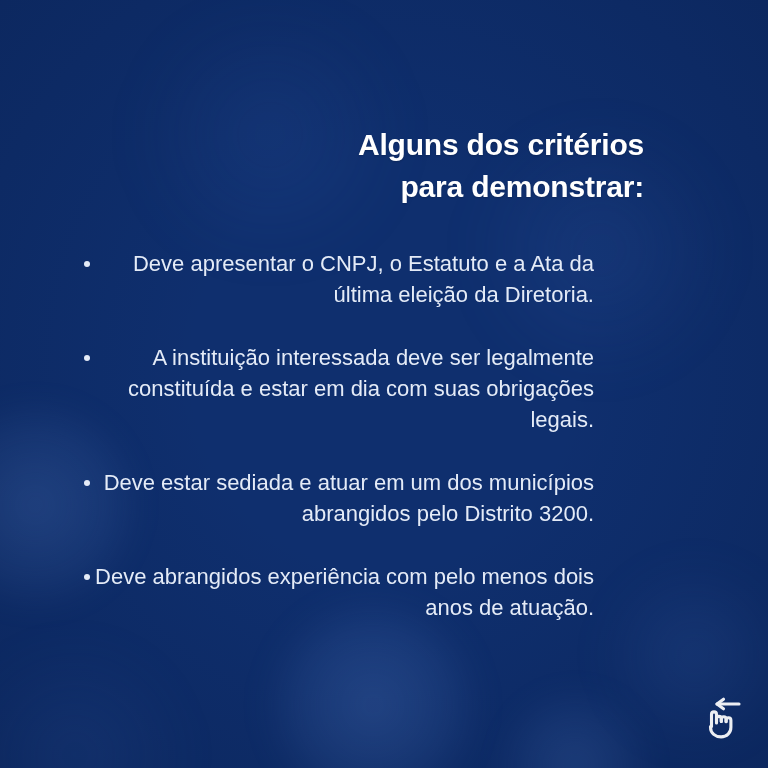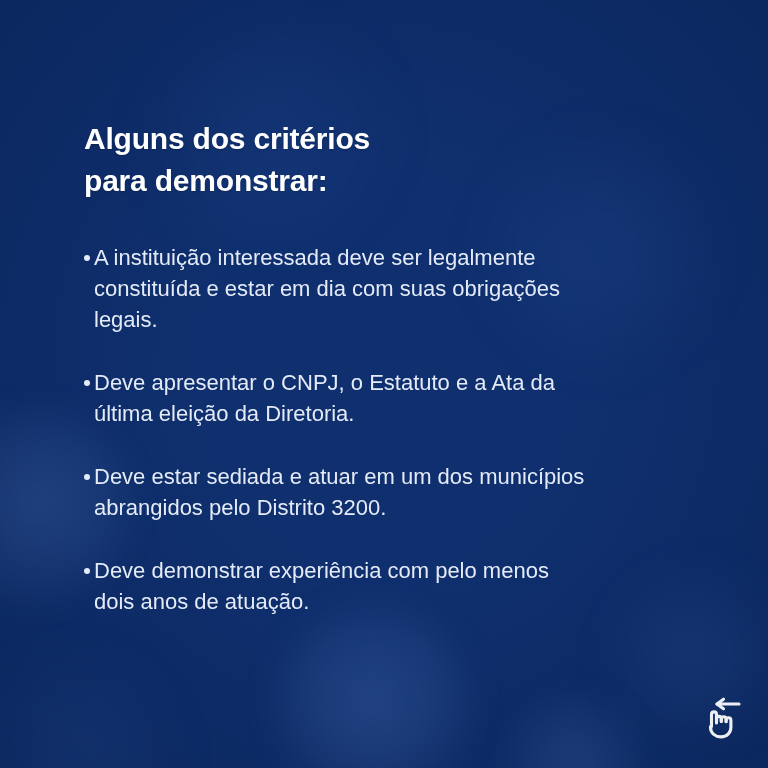--- a/index.html
+++ b/index.html
@@ -50,22 +50,23 @@
          filter: blur(22px); }
   .vignette {
     position: absolute; inset: 0; pointer-events: none;
     background: radial-gradient(ellipse at 50% 48%, rgba(0,0,0,0) 35%, rgba(5,22,60,0.30) 100%);
   }
 
   
   .content {
     position: absolute;
     left: 84px;
-    top: 118px;
+    top: 124px;
     width: 560px;
+    text-align: right;
   }
   .heading {
     color: #ffffff;
     font-size: 30px;
     font-weight: 700;
     line-height: 42px;
     letter-spacing: -0.2px;
     margin: 0 0 0 0;
     text-shadow: 0 1px 2px rgba(0,0,0,0.18);
   }
@@ -125,36 +126,36 @@
 
     <h1 class="heading">
       <span class="hline">Alguns dos critérios</span>
       <span class="hline">para demonstrar:</span>
     </h1>
 
     <div class="bullets">
 
       <div class="bullet">
         <span class="dot"></span>
-        <span class="btext">A instituição interessada deve ser legalmente constituída e estar em dia com suas obrigações legais.</span>
+        <span class="btext">Deve apresentar o CNPJ, o Estatuto e a Ata da última eleição da Diretoria.</span>
       </div>
 
       <div class="bullet">
         <span class="dot"></span>
-        <span class="btext">Deve apresentar o CNPJ, o Estatuto e a Ata da última eleição da Diretoria.</span>
+        <span class="btext">A instituição interessada deve ser legalmente constituída e estar em dia com suas obrigações legais.</span>
       </div>
 
       <div class="bullet">
         <span class="dot"></span>
         <span class="btext">Deve estar sediada e atuar em um dos municípios abrangidos pelo Distrito 3200.</span>
       </div>
 
       <div class="bullet">
         <span class="dot"></span>
-        <span class="btext">Deve demonstrar experiência com pelo menos dois anos de atuação.</span>
+        <span class="btext">Deve abrangidos experiência com pelo menos dois anos de atuação.</span>
       </div>
 
     </div>
   </div>
 
   <div class="swipe-icon">
     <svg viewBox="0 0 56 56" xmlns="http://www.w3.org/2000/svg" aria-hidden="true">
       <g fill="none" stroke="#ffffff" stroke-width="3.1" stroke-linecap="round" stroke-linejoin="round">
         <path d="M45 14 H23"></path>
         <path d="M29.5 9.2 L23 14 L29.5 18.8"></path>

